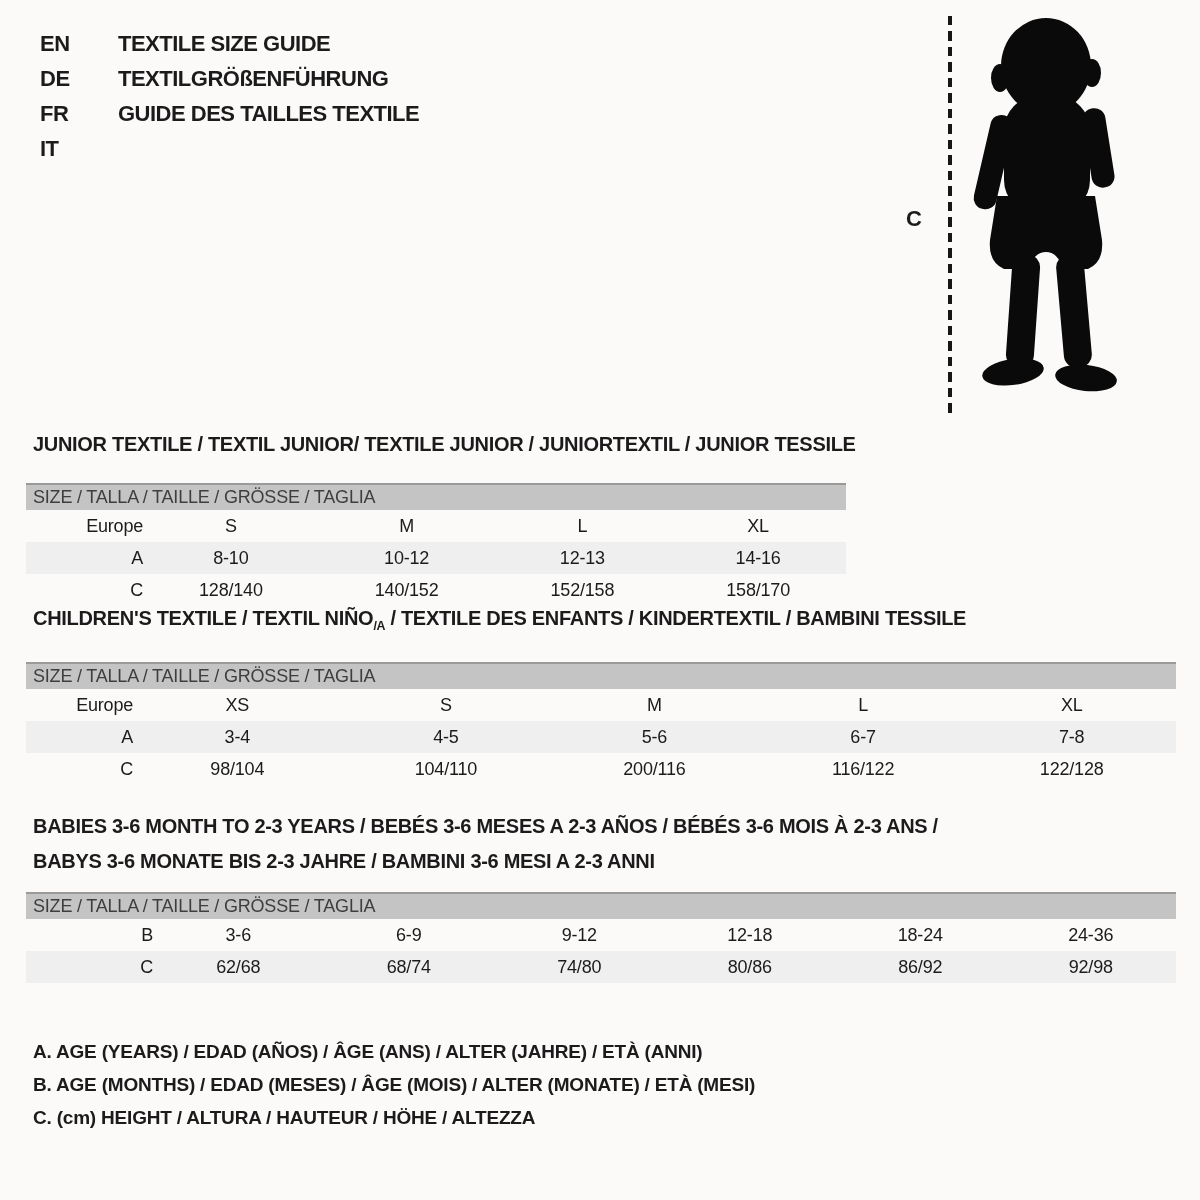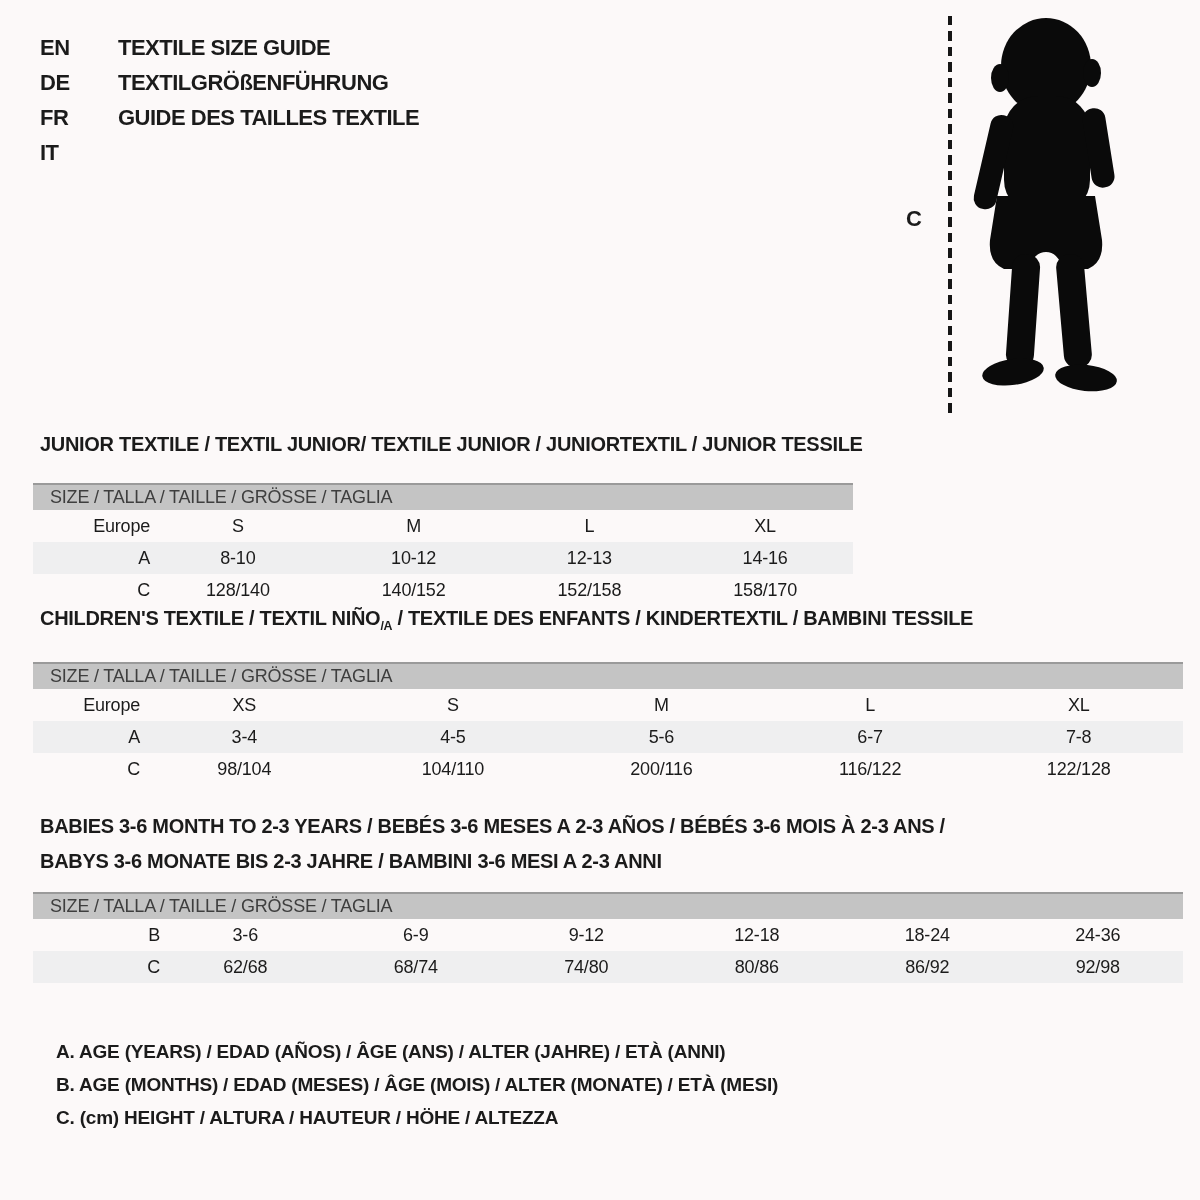--- a/index.html
+++ b/index.html
@@ -3,53 +3,53 @@
 <meta charset="utf-8">
 <style>
   html,body{margin:0;padding:0;}
   .page{
     position:relative;width:1200px;height:1200px;overflow:hidden;
     background:var(--bg,#fcf9f9);color:var(--text,#1b1b1b);
     font-family:"Liberation Sans",sans-serif;
   }
   
   .languages{position:absolute;left:40px;top:26px;}
-  .lang-row{display:flex;height:35px;align-items:flex-end;}
+  .lang-row{display:flex;height:35px;align-items:center;}
   .lang-code{width:78px;font-weight:700;font-size:22px;letter-spacing:-0.5px;}
   .lang-title{font-weight:700;font-size:22px;letter-spacing:-0.5px;white-space:nowrap;}
   
   .dash-line{position:absolute;left:948px;top:16px;width:4px;height:400px;
     background:repeating-linear-gradient(to bottom,#161616 0 9px,transparent 9px 15.5px);}
   .measure-label{position:absolute;left:906px;top:206px;font-size:22px;font-weight:700;}
   .silhouette{position:absolute;left:966px;top:16px;width:176px;height:406px;}
   
-  .content{position:absolute;left:33px;top:432px;width:1150px;}
+  .content{position:absolute;left:26px;top:432px;width:1150px;}
   .section-title{margin:0 0 0 7px;font-size:20px;font-weight:700;letter-spacing:-0.3px;line-height:24px;white-space:nowrap;}
   .sub{font-size:0.62em;vertical-align:sub;}
   .size-bar{height:27px;background:var(--bar,#c4c4c4);border-top:2px solid var(--barBorder,#9a9a9a);
-    box-sizing:border-box;display:flex;align-items:center;padding-left:17px;
+    box-sizing:border-box;display:flex;align-items:center;padding-left:7px;
     font-size:18px;color:var(--barText,#3e3e3e);letter-spacing:-0.2px;}
   table{border-collapse:collapse;table-layout:fixed;}
   td{height:32px;font-size:18px;text-align:center;padding:0;letter-spacing:-0.2px;}
   td.row-label{text-align:right;padding-left:7px;}
   tr.shaded{background:var(--shaded,#efeff0);}
   .junior-table{width:820px;}
   .junior-table td.row-label{width:110px;}
   .children-table{width:1150px;}
   .children-table td.row-label{width:100px;}
   .babies-table{width:1150px;}
   .babies-table td.row-label{width:120px;}
   .sec-junior .size-bar{margin-top:27px;}
   .sec-children{}
   .sec-children .size-bar{margin-top:24px;}
   .sec-babies{margin-top:24px;}
   .sec-babies .section-title{line-height:35px;}
   .sec-babies .size-bar{margin-top:13px;}
   
-  .footer{margin-top:52px;margin-left:23px;}
+  .footer{margin-top:52px;margin-left:7px;}
   .footer-line{font-size:19px;font-weight:700;line-height:33px;letter-spacing:-0.2px;white-space:nowrap;}
 </style>
 </head>
 <body>
 
 <div class="page" style="--bg: #fcf9f9; --text: #1b1b1b; --bar: #c4c4c4; --barBorder: #9a9a9a; --barText: #3e3e3e; --shaded: #efeff0;">
 
   <div class="languages">
     <div class="lang-row">
       <span class="lang-code">EN</span>

